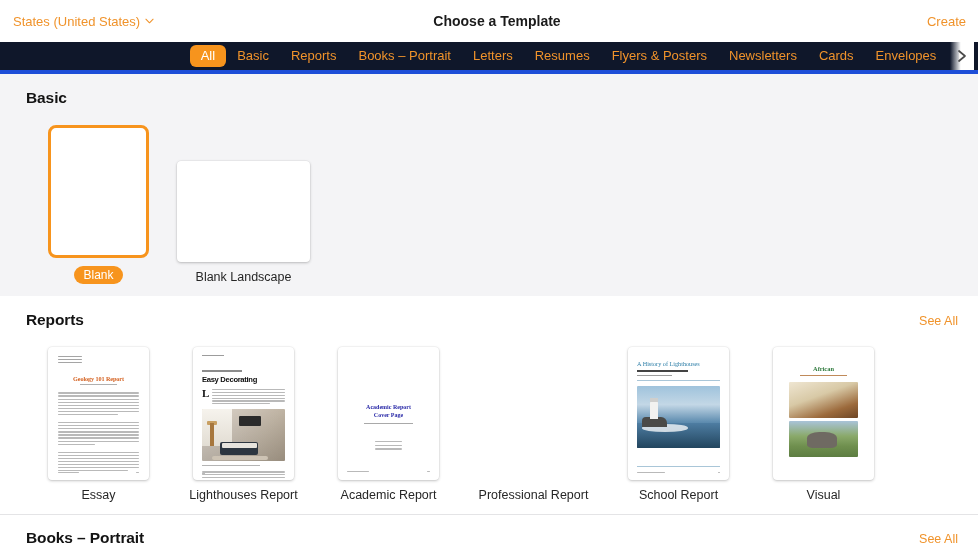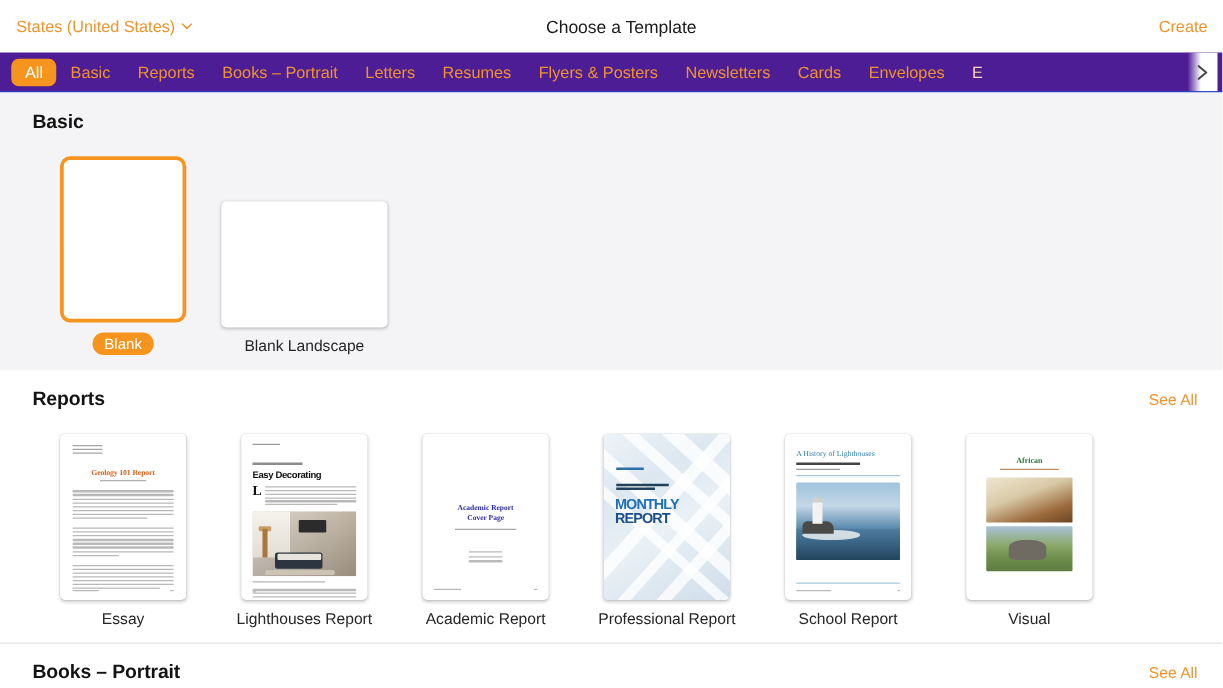--- a/index.html
+++ b/index.html
@@ -18,32 +18,32 @@
   }
   .lang-menu {
     position: absolute; left: 13px; top: 50%; transform: translateY(-50%);
     display: flex; align-items: center; gap: 5px;
     color: #f0932b; font-size: 13px; cursor: pointer; white-space: nowrap;
   }
   .chev-down { width: 9px; height: 9px; display:block; }
   .chev-down svg { display:block; }
   .win-title {
     position: absolute; left: 0; right: 0; text-align: center;
-    font-size: 14px; font-weight: normal; color: #1a1a1a; pointer-events: none; margin-left: 16px;
+    font-size: 14px; font-weight: bold; color: #1a1a1a; pointer-events: none; margin-left: 16px;
   }
   .create-btn {
     position: absolute; right: 12px; top: 50%; transform: translateY(-50%);
     color: #f0932b; font-size: 13px; cursor: pointer; white-space: nowrap;
   }
 
   
   .tabbar {
     height: 32px; flex: 0 0 32px; position: relative;
-    display: flex; align-items: center; background: #4c1d95;
-    border-bottom: 1px solid #1d4ed8; overflow: hidden; padding-left: 9px;
+    display: flex; align-items: center; background: #0f172a;
+    border-bottom: 4px solid #1d4ed8; overflow: hidden; padding-left: 9px; justify-content: flex-end;
   }
   .tab {
     font-size: 13px; color: #f0932b; padding: 3px 11px; border-radius: 6px;
     white-space: nowrap; cursor: pointer; line-height: 16px;
   }
   .tab.active { background: #f7941d; color: #ffffff; font-weight: normal; }
   .tab.faded { color: #fbd9a5; }
   .tab-scroll-right {
     position: absolute; right: 4px; top: 0; bottom: 0;
     width: 24px; display: flex; align-items: center; justify-content: center;
@@ -408,40 +408,20 @@
                     <div class="ln"></div>
                     <div class="pg ln"></div>
                   </div>
               </div>
             </div>
           </div>
           <div class="label">Academic Report</div>
         </div>
 
         <div class="card">
-          <div class="thumb-wrap" style="height:139px;">
-            <div class="paper p-report">
-              <div class="mini pro">
-                <div class="beam b1"></div>
-                  <div class="beam b2"></div>
-                  <div class="beam b3"></div>
-                  <div class="beam b4"></div>
-                <div class="beam c1"></div>
-                  <div class="beam c2"></div>
-                  <div class="beam c3"></div>
-                <div class="date"></div>
-                <div class="kick">
-                    <div></div>
-                    <div style="width:74%;"></div>
-                  </div>
-                <div class="m1">MONTHLY</div>
-                <div class="m2">REPORT</div>
-              </div>
-            </div>
-          </div>
           <div class="label">Professional Report</div>
         </div>
 
 
         <div class="card">
           <div class="thumb-wrap" style="height:139px;">
             <div class="paper p-report">
               <div class="mini school">
                 <div class="t">A History of Lighthouses</div>
                 <div class="s"></div>

